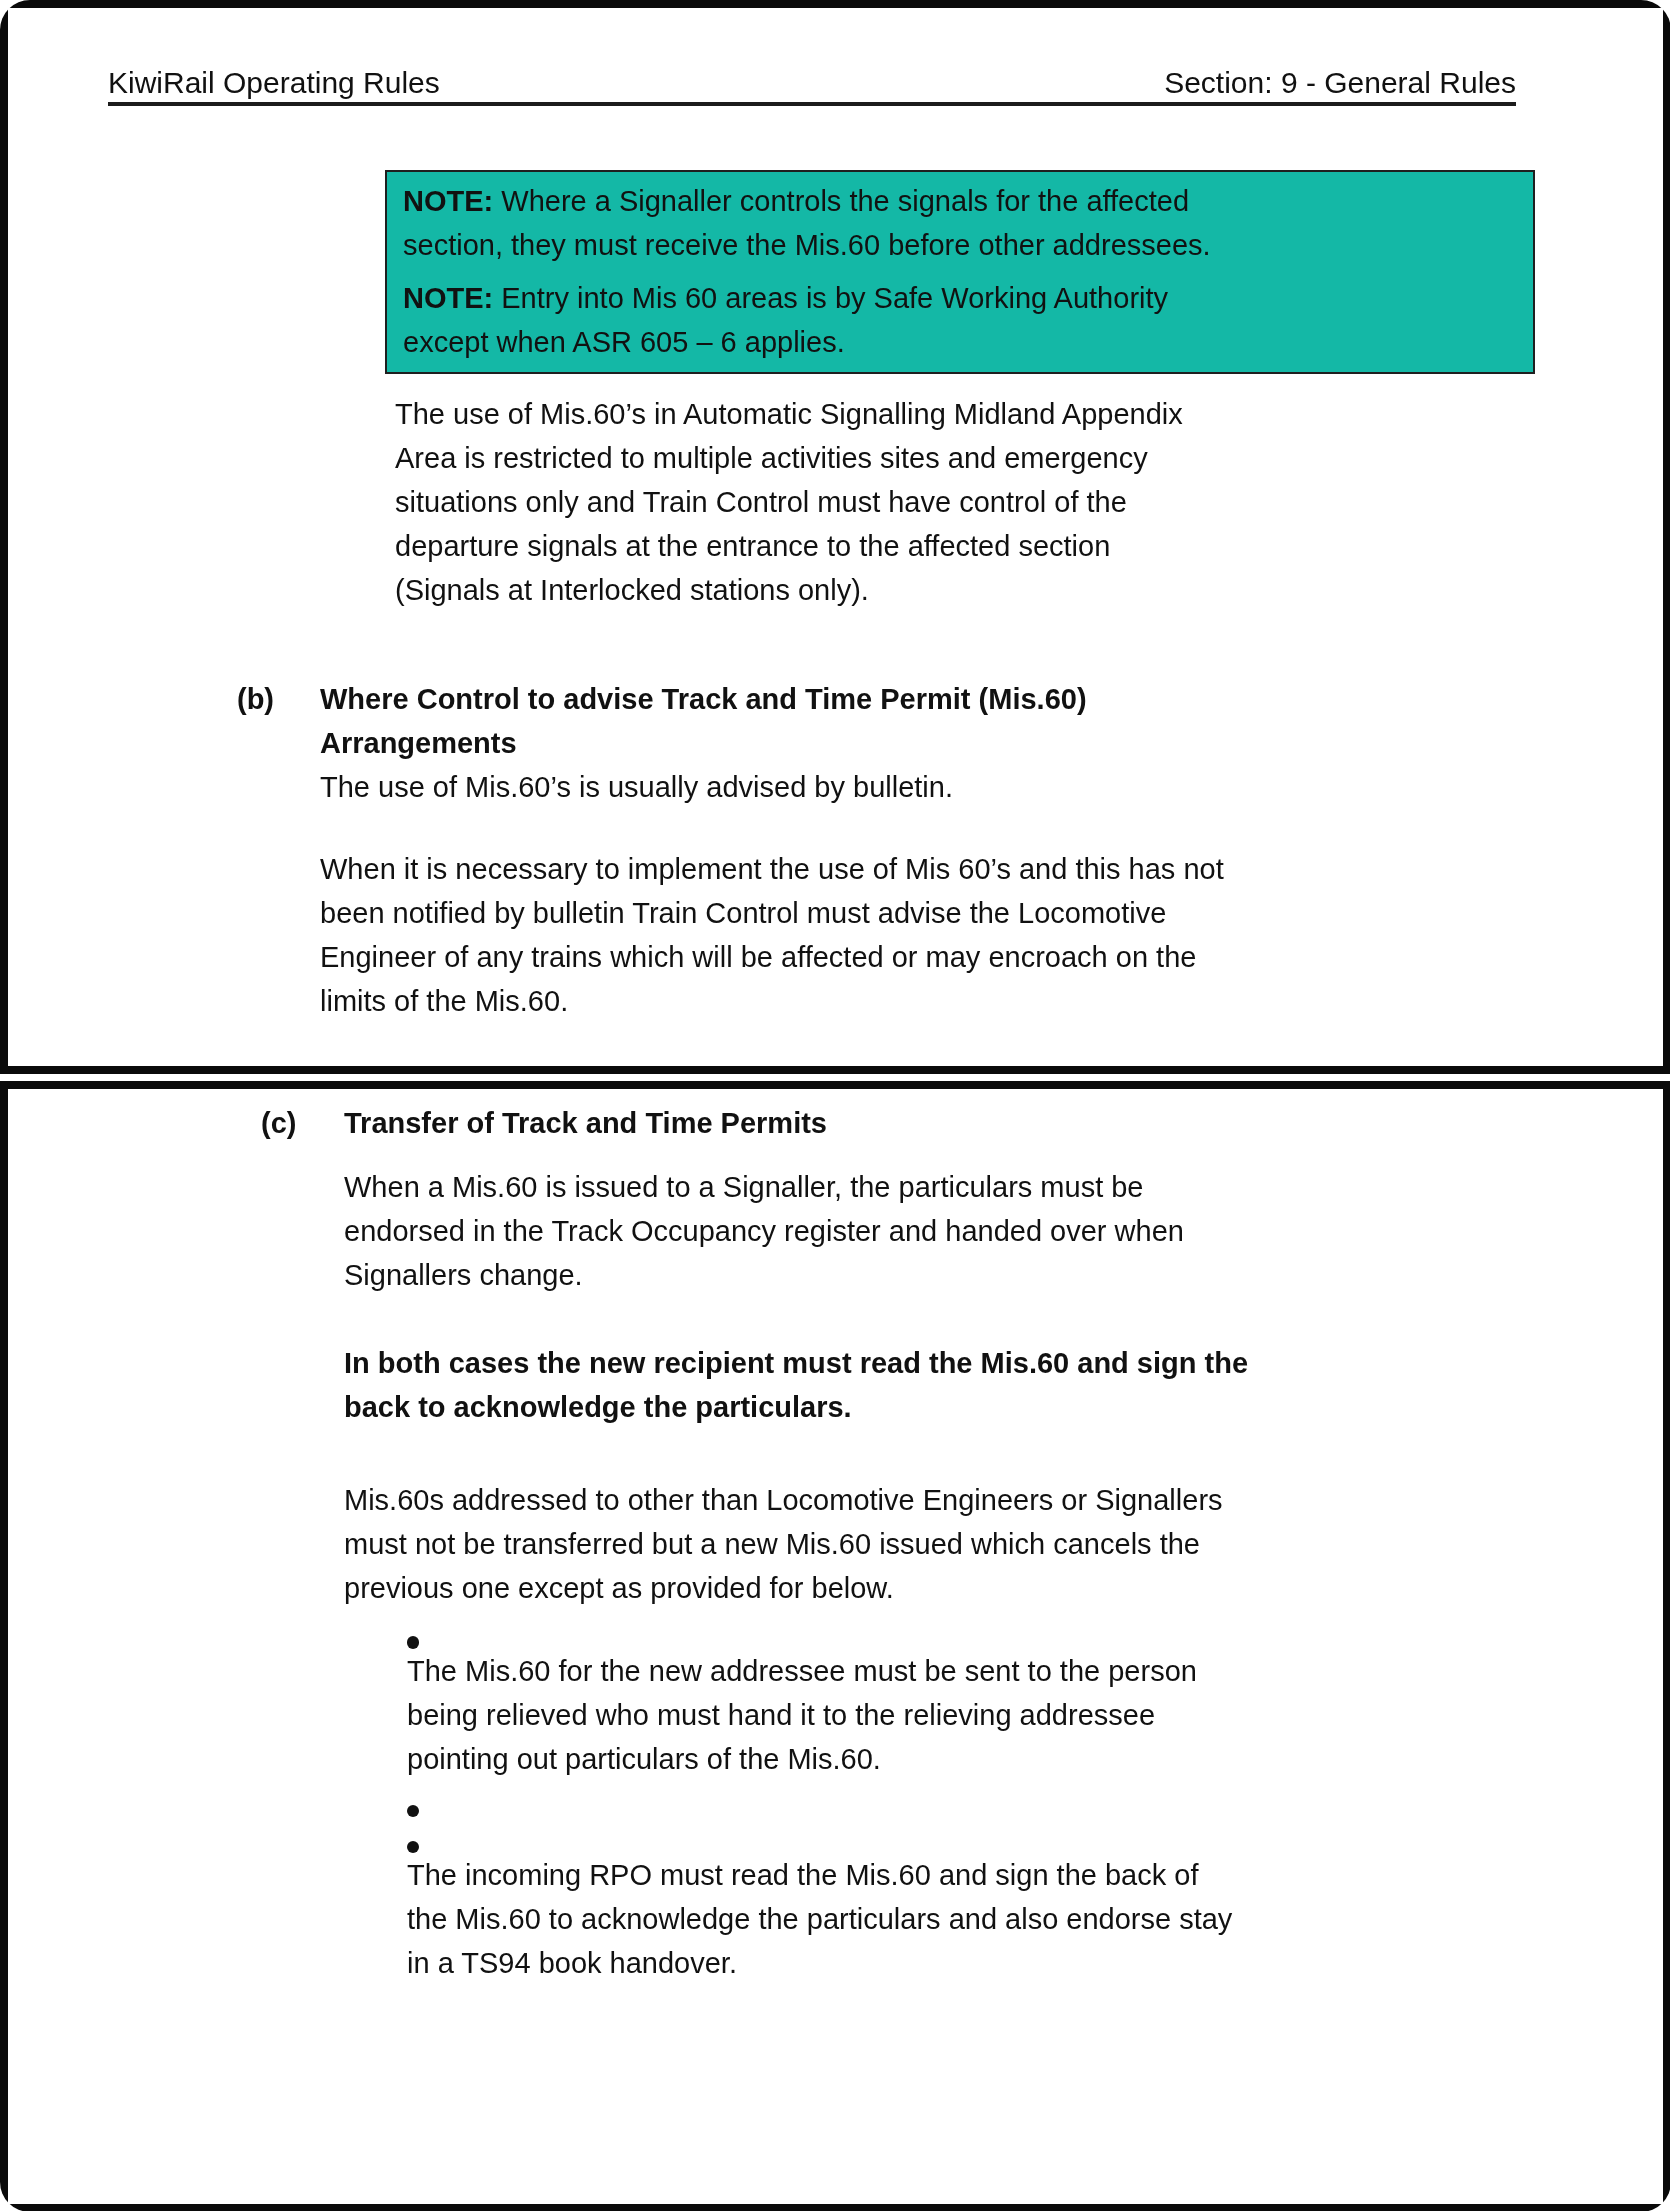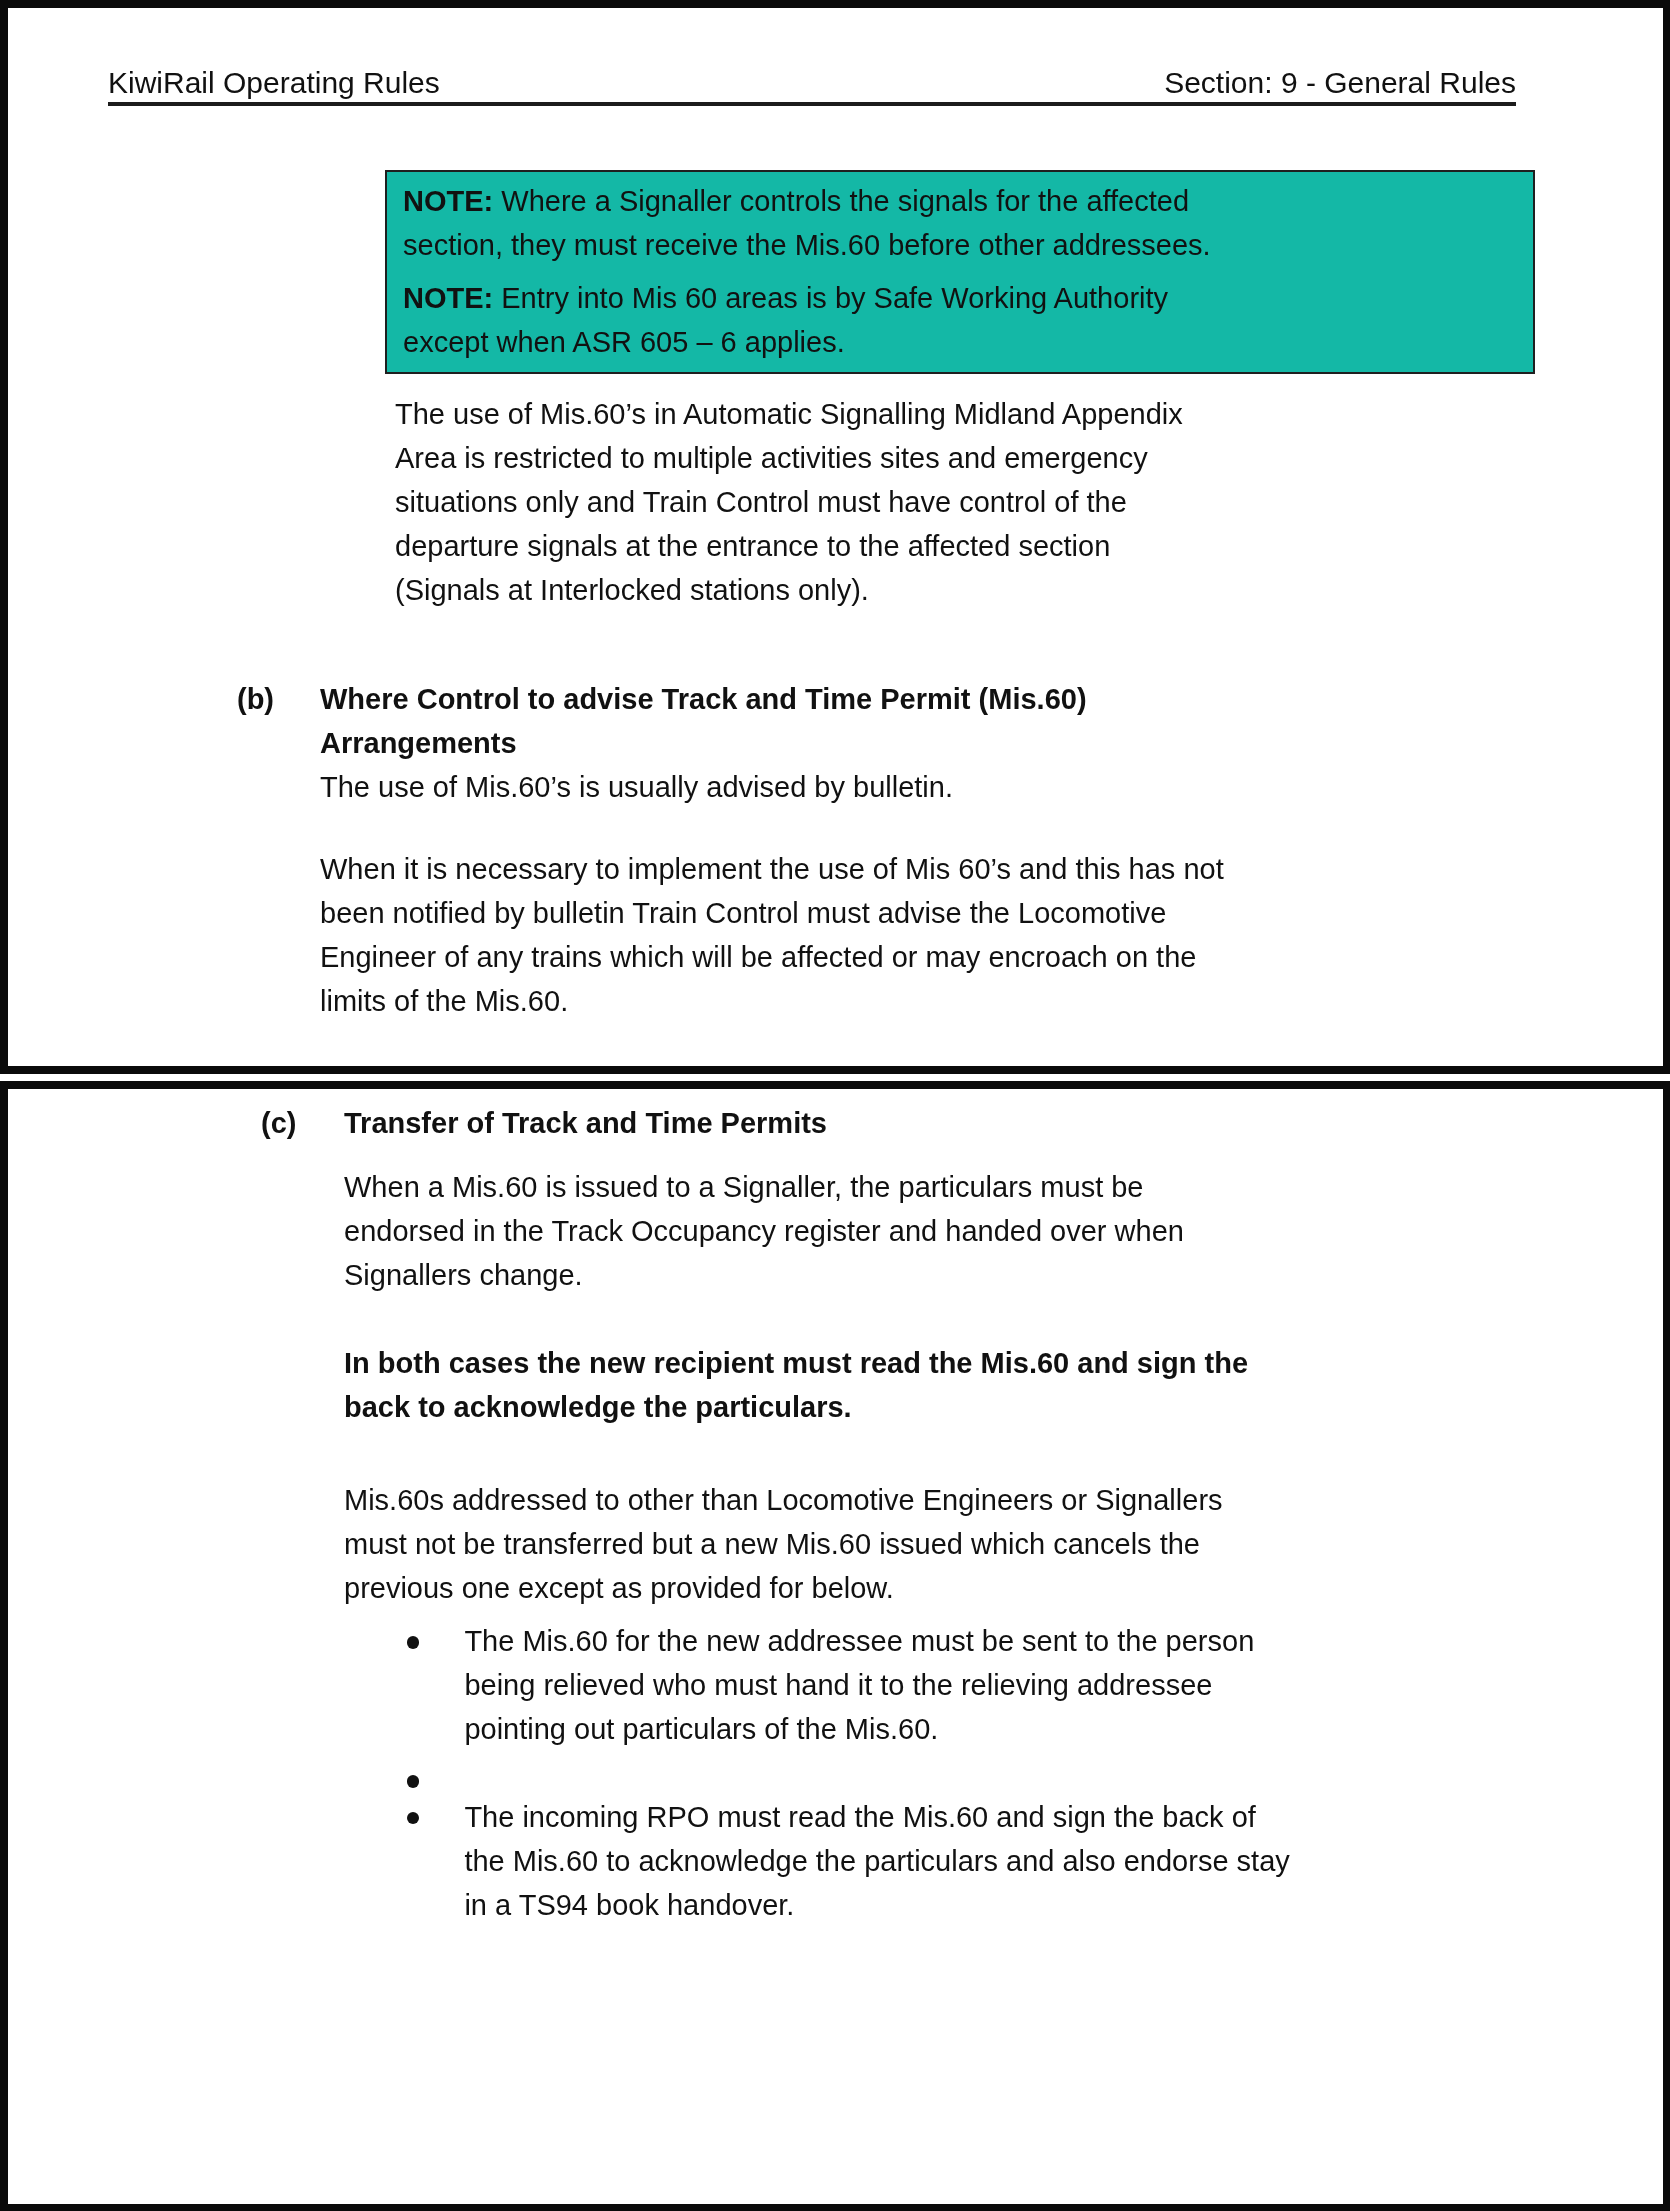--- a/index.html
+++ b/index.html
@@ -8,20 +8,21 @@
     font-family: "Liberation Sans", "DejaVu Sans", sans-serif;
     color: #111111;
     width: 1671px;
   }
   .page {
     position: relative;
     width: 1671px;
     height: 2212px;
     background: #ffffff;
     overflow: hidden;
+    border-radius: 30px;
   }
   .frame {
     position: absolute;
     left: 0;
     width: 1671px;
     border: 8px solid #0a0a0a;
     background: #ffffff;
   }
   .frame1 { top: 0; height: 1074px; }
   .frame2 { top: 1081px; height: 1131px; }
@@ -68,21 +69,21 @@
   .sc-row { margin: 12.4px 53px 0 0; }
   .sc-row .sec-label { margin-left: 253px; }
   .sec-content { flex: 1 1 auto; min-width: 0; }
 
   .para-gap-b2 { margin-top: 38px; }
   .para-gap-c2 { margin-top: 20px; }
   .para-gap-c3 { margin-top: 44px; }
   .para-gap-c4 { margin-top: 49px; }
 
   .bullet-list { margin: 8.8px 0 0 63px; list-style: none; }
-  .bullet-item { display: flex; align-items: flex-start; }
+  .bullet-item { display: flex; align-items: flex-start; flex-direction: column; }
   .bullet-item + .bullet-item { margin-top: 7px; }
   .bullet-dot {
     flex: 0 0 12.4px;
     width: 12.4px; height: 12.4px;
     border-radius: 50%;
     background: #111111;
     margin: 17px 45px 0 0;
   }
 </style>
 </head>

